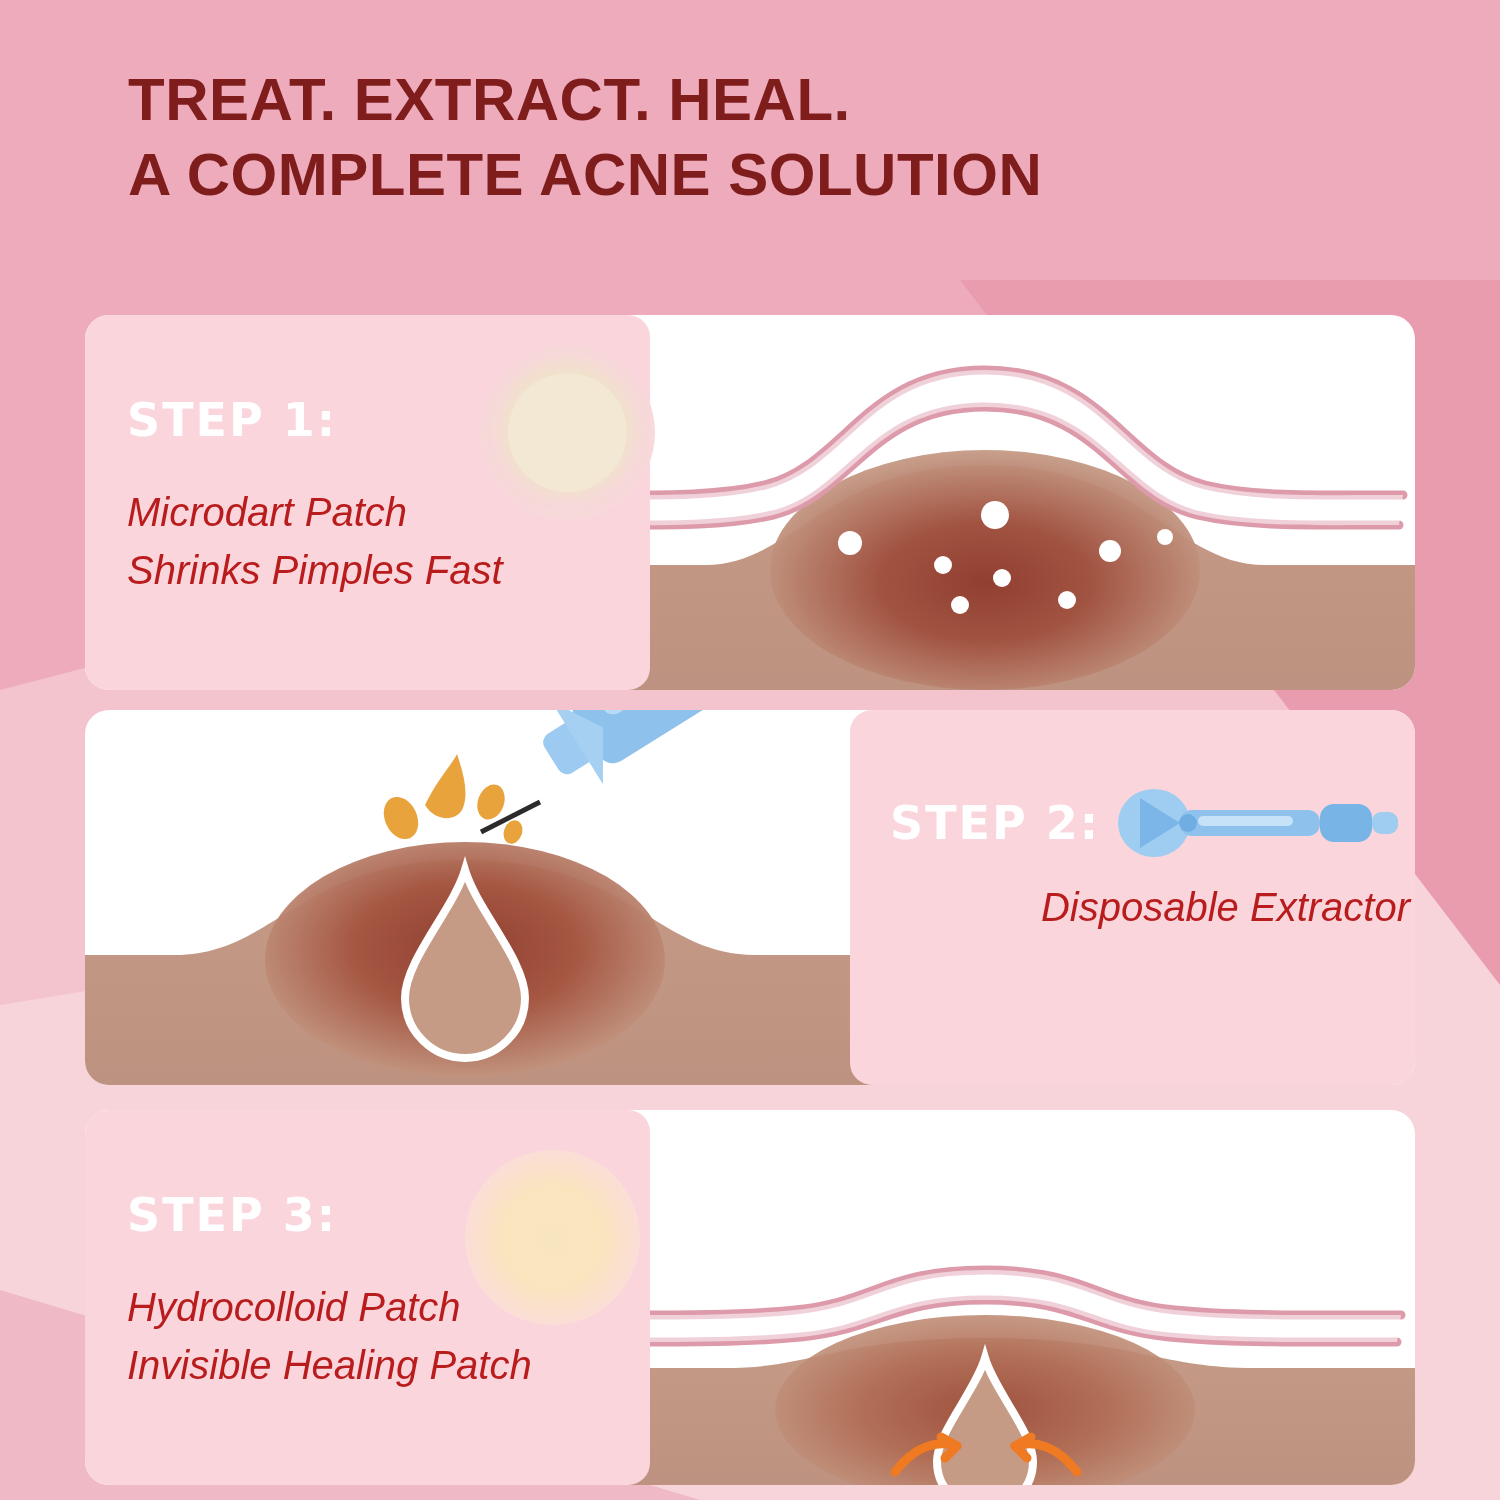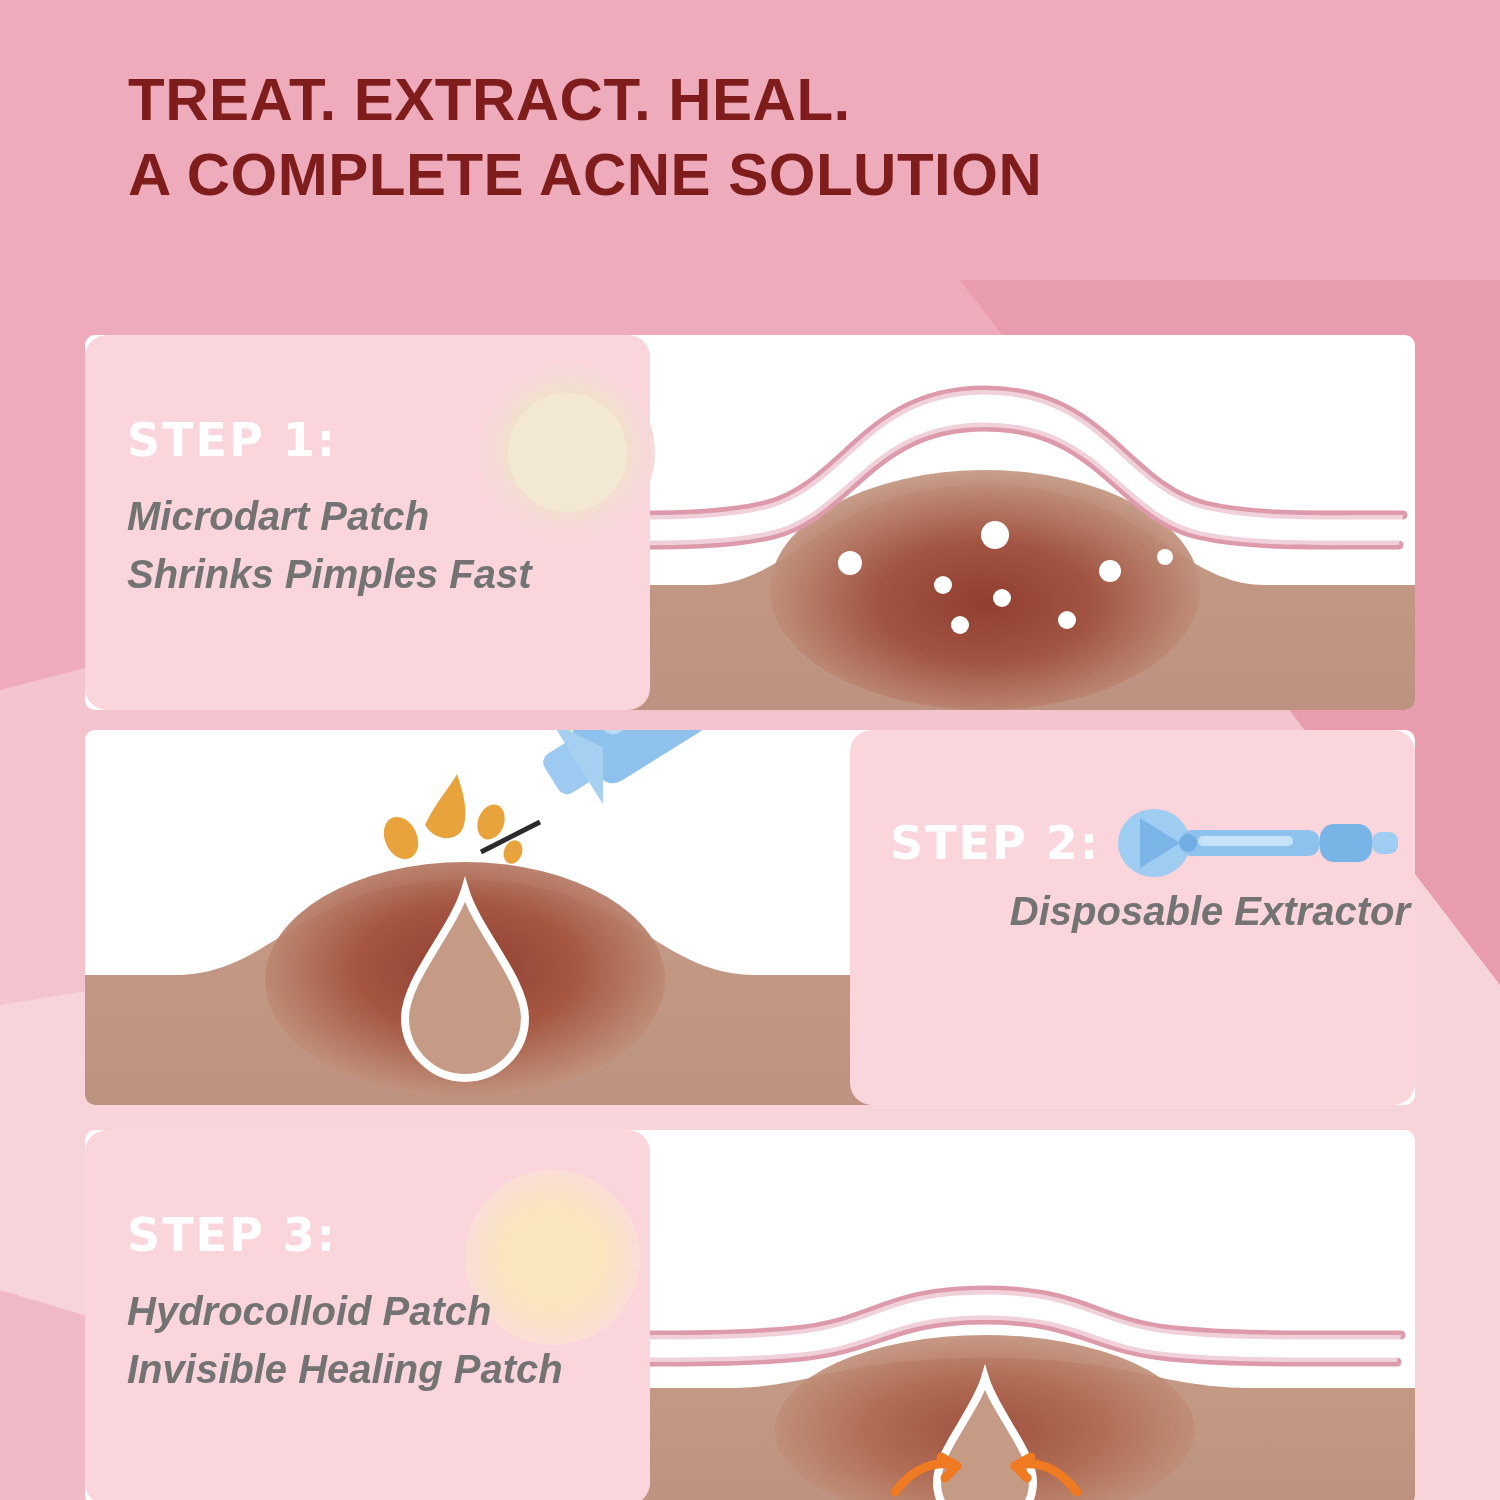--- a/index.html
+++ b/index.html
@@ -15,23 +15,22 @@
   
   .title{
     position:absolute;left:100px;top:62px;width:1300px;
     color:#7f1d1d;font-weight:bold;font-size:60px;line-height:1.25;
     letter-spacing:0.5px;
     margin-left:28px;
   }
   .title-line{display:block;white-space:nowrap;}
   
   .card{
-    position:absolute;background:#ffffff;border-radius:10px;
+    position:absolute;background:#ffffff;border-radius:24px;
     overflow:hidden;
-    margin-top:20px;
   }
   #card1{left:85px;top:315px;width:1330px;height:375px;}
   #card2{left:85px;top:710px;width:1330px;height:375px;text-align:right;}
   #card3{left:85px;top:1110px;width:1330px;height:375px;}
 
   
   .label-panel{
     position:absolute;background:#fad5dc;border-radius:22px;
     box-sizing:border-box;padding:0;
   }
@@ -41,24 +40,23 @@
   .step-row{
     position:absolute;left:42px;top:78px;display:flex;align-items:center;
   }
   .label-right .step-row{left:40px;}
   .step-label{
     color:#ffffff;font-weight:bold;font-size:46px;letter-spacing:2px;
     font-family:"DejaVu Sans", sans-serif;
     white-space:nowrap;
   }
   .desc{
-    position:absolute;left:42px;top:152px;width:520px;
-    color:#737373;font-style:italic;font-size:40px;line-height:1.45;
+    position:absolute;left:42px;top:168px;width:520px;
+    color:#b91c1c;font-style:italic;font-size:40px;line-height:1.45;
     font-family:"Liberation Sans", sans-serif;
-    font-weight:bold;
   }
   .label-right .desc{left:40px;}
   .desc span{display:block;white-space:nowrap;}
 
   
   .patch-icon{
     position:absolute;left:395px;top:30px;width:175px;height:175px;
     border-radius:50%;
     background:radial-gradient(circle at 50% 48%, #f3ead3 0%, #f0e3c8 42%, #f7d9d9 62%, #fbdadd 100%);
     opacity:.95;

